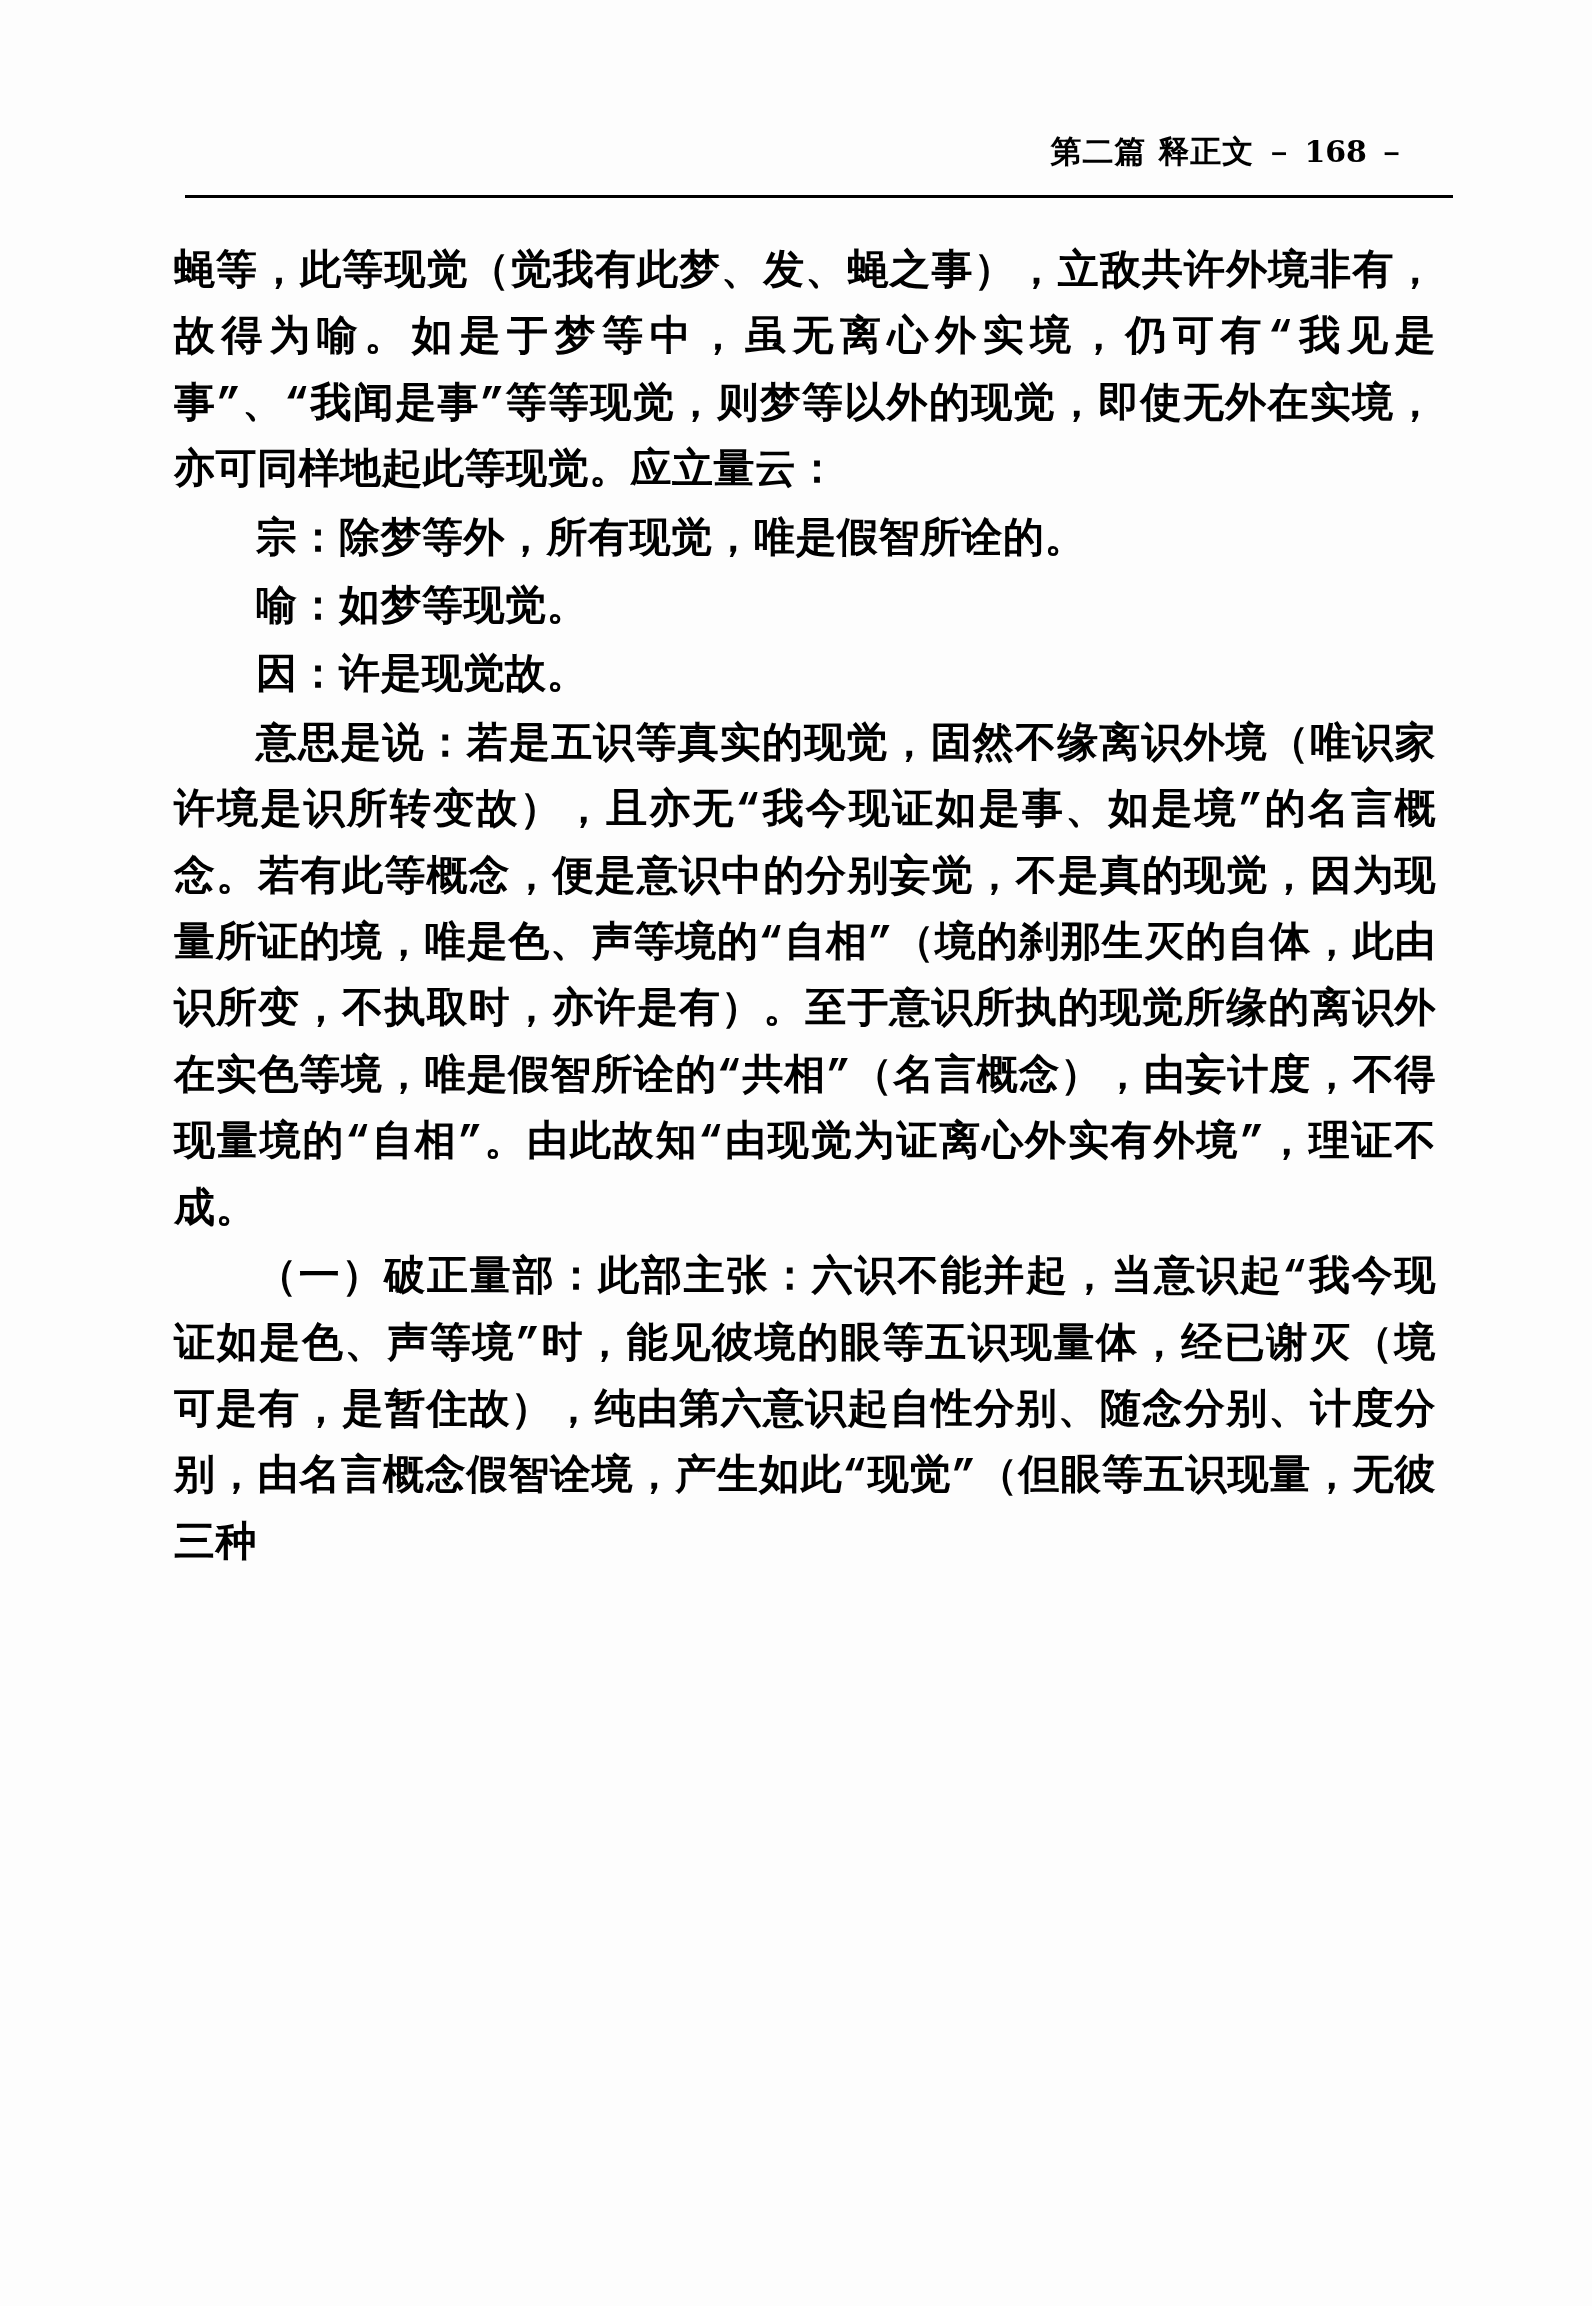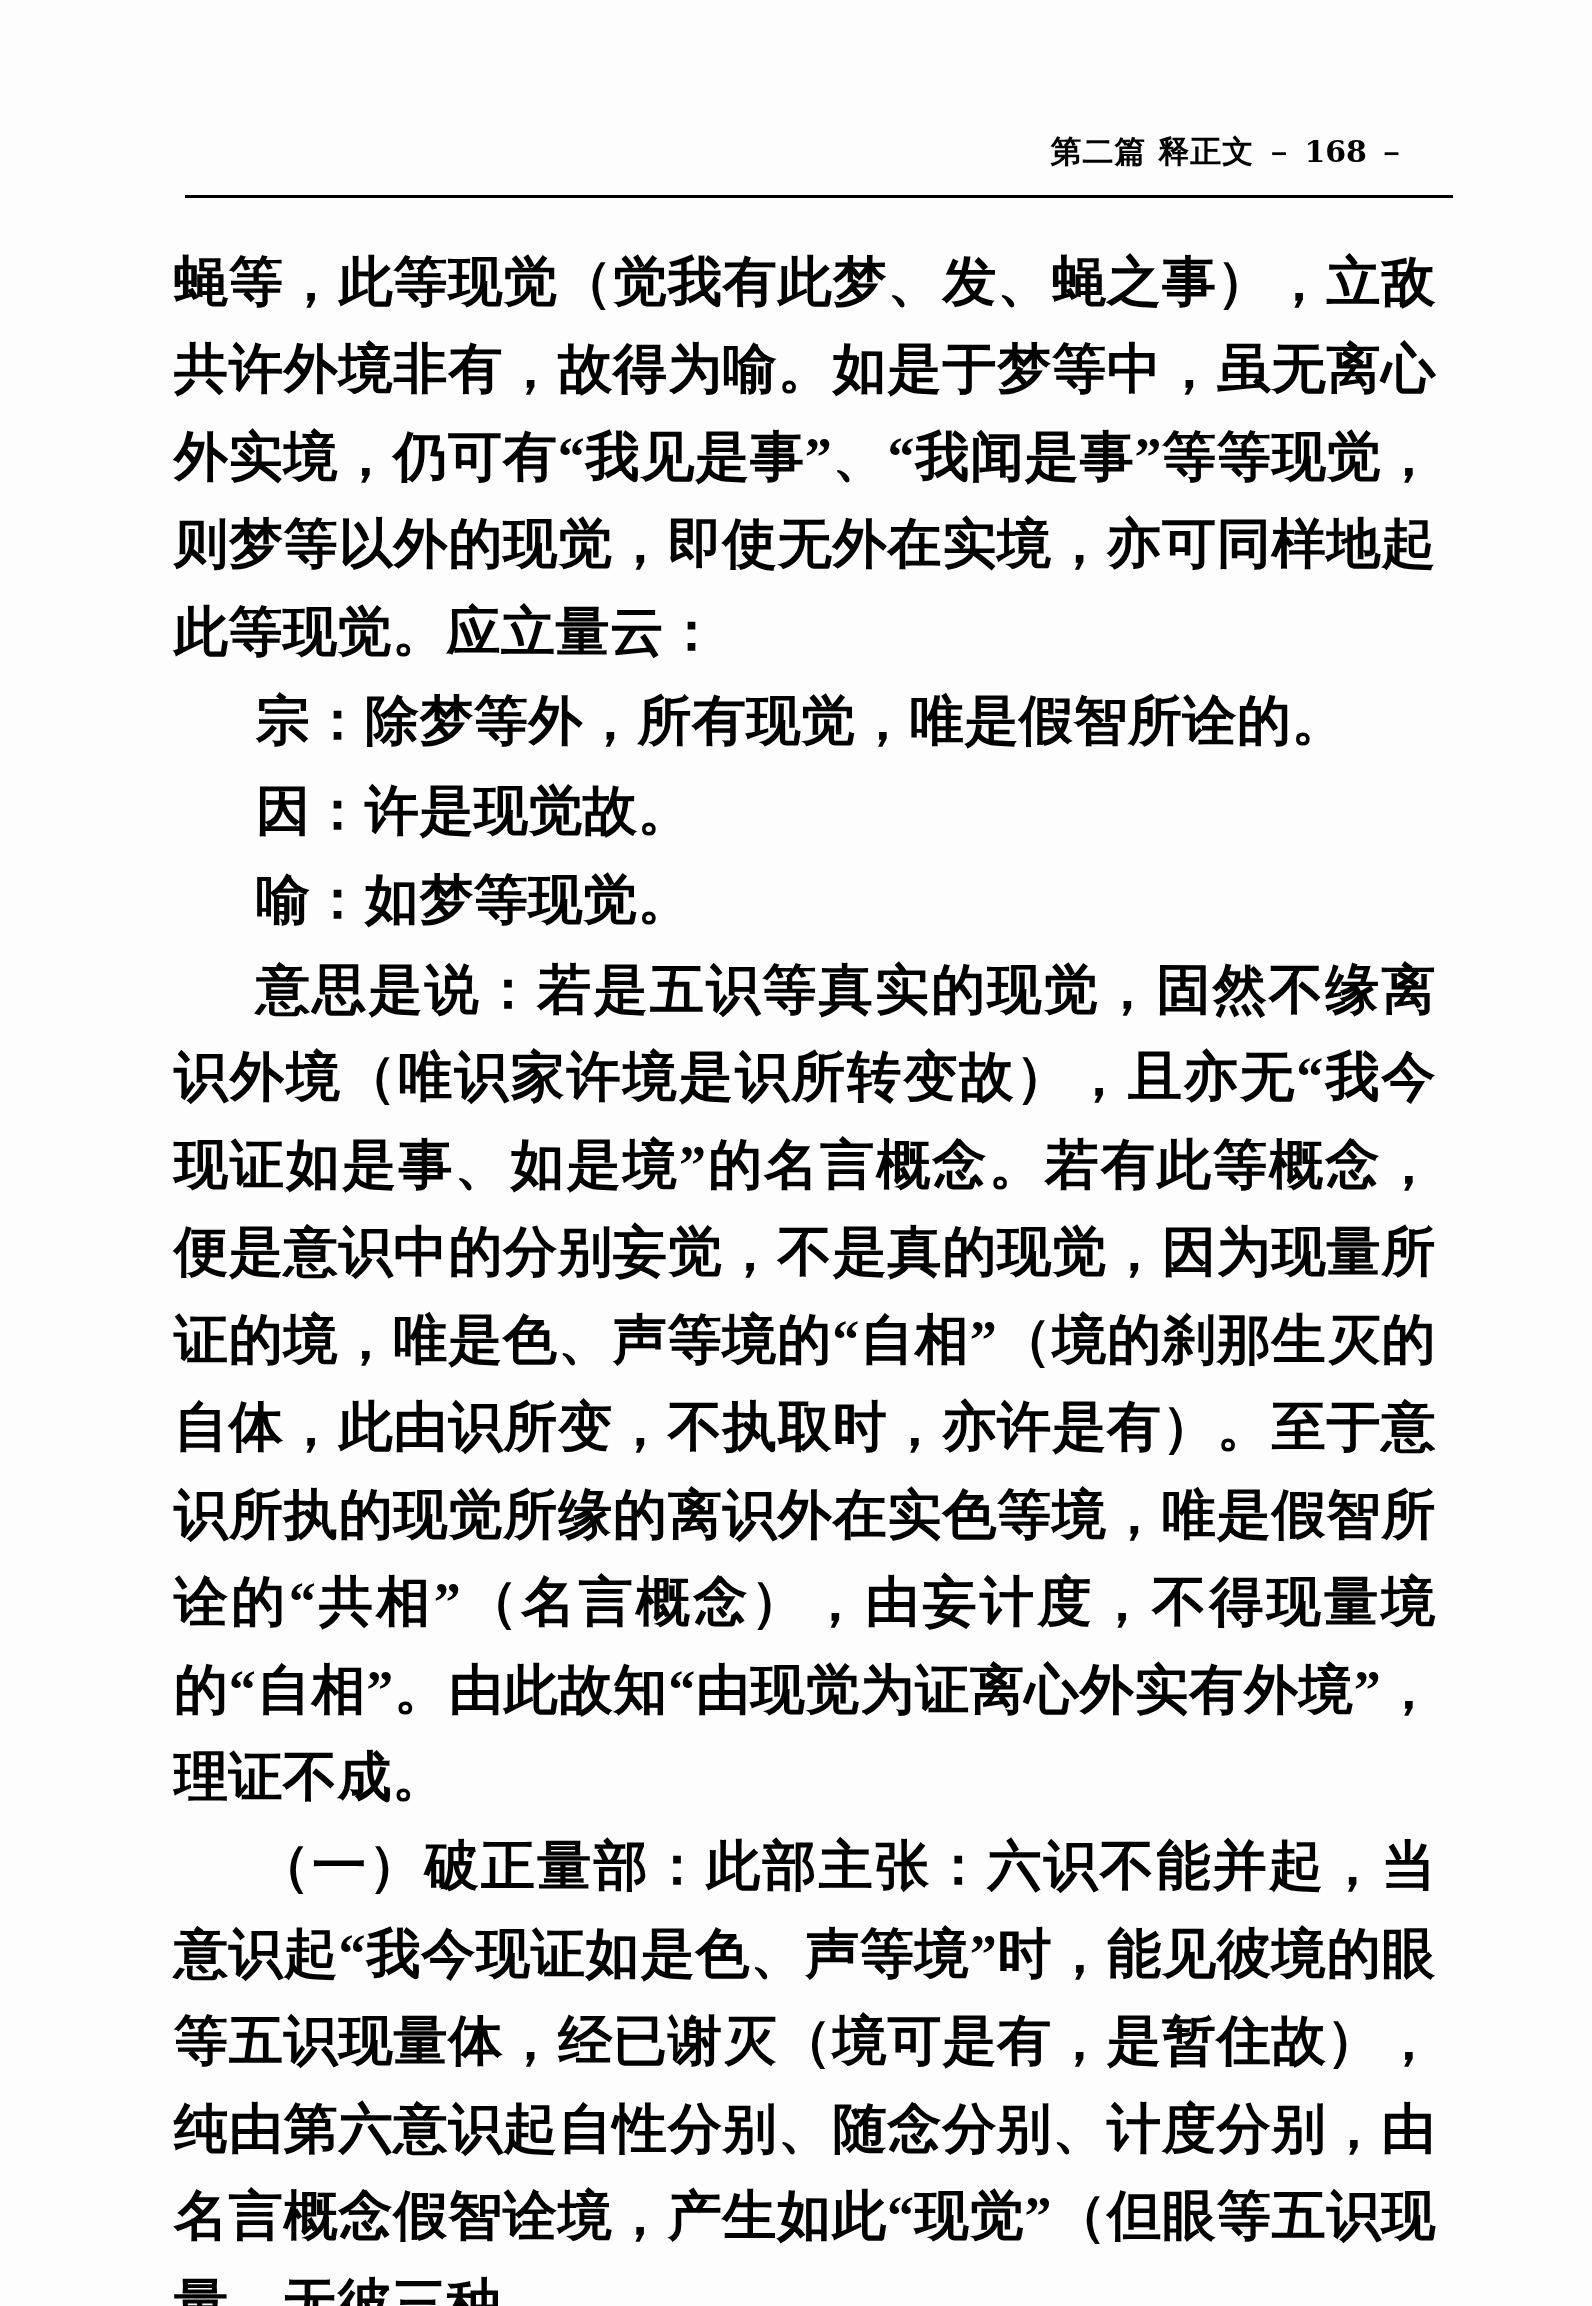--- a/index.html
+++ b/index.html
@@ -63,27 +63,27 @@
   }
   
   .body {
     position: absolute;
     top: 239px;
     left: 174px;
     width: 1264px;
   }
   p {
     margin: 0 2px 2px 0;
-    font-size: 54px;
+    font-size: 41px;
     line-height: 1.62;
     letter-spacing: 0.5px;
     text-align: justify;
     text-justify: inter-ideograph;
     font-weight: 700;
-    font-family: Liberation Serif, serif;
+    font-family: Liberation Mono, monospace;
   }
   p.indent1 { text-indent: 82px; }
   p.indent-item { text-indent: 82px; }
   p.noindent { text-indent: 0; }
 </style>
 </head>
 <body>
 
 <div class="page">
 
@@ -93,20 +93,20 @@
       <span class="dash">－</span>
       <span class="pageno">168</span>
       <span class="dash">－</span>
     </div>
   </div>
   <div class="header-rule"></div>
 
   <div class="body">
     <p class="noindent">蝇等，此等现觉（觉我有此梦、发、蝇之事），立敌共许外境非有，故得为喻。如是于梦等中，虽无离心外实境，仍可有“我见是事”、“我闻是事”等等现觉，则梦等以外的现觉，即使无外在实境，亦可同样地起此等现觉。应立量云：</p>
     <p class="indent-item">宗：除梦等外，所有现觉，唯是假智所诠的。</p>
+    <p class="indent-item">喻：如梦等现觉。</p>
     <p class="indent-item">因：许是现觉故。</p>
-    <p class="indent-item">喻：如梦等现觉。</p>
     <p class="indent1">意思是说：若是五识等真实的现觉，固然不缘离识外境（唯识家许境是识所转变故），且亦无“我今现证如是事、如是境”的名言概念。若有此等概念，便是意识中的分别妄觉，不是真的现觉，因为现量所证的境，唯是色、声等境的“自相”（境的刹那生灭的自体，此由识所变，不执取时，亦许是有）。至于意识所执的现觉所缘的离识外在实色等境，唯是假智所诠的“共相”（名言概念），由妄计度，不得现量境的“自相”。由此故知“由现觉为证离心外实有外境”，理证不成。</p>
     <p class="indent1">（一）破正量部：此部主张：六识不能并起，当意识起“我今现证如是色、声等境”时，能见彼境的眼等五识现量体，经已谢灭（境可是有，是暂住故），纯由第六意识起自性分别、随念分别、计度分别，由名言概念假智诠境，产生如此“现觉”（但眼等五识现量，无彼三种</p>
   </div>
 
 </div>
 
 
 </body></html>

